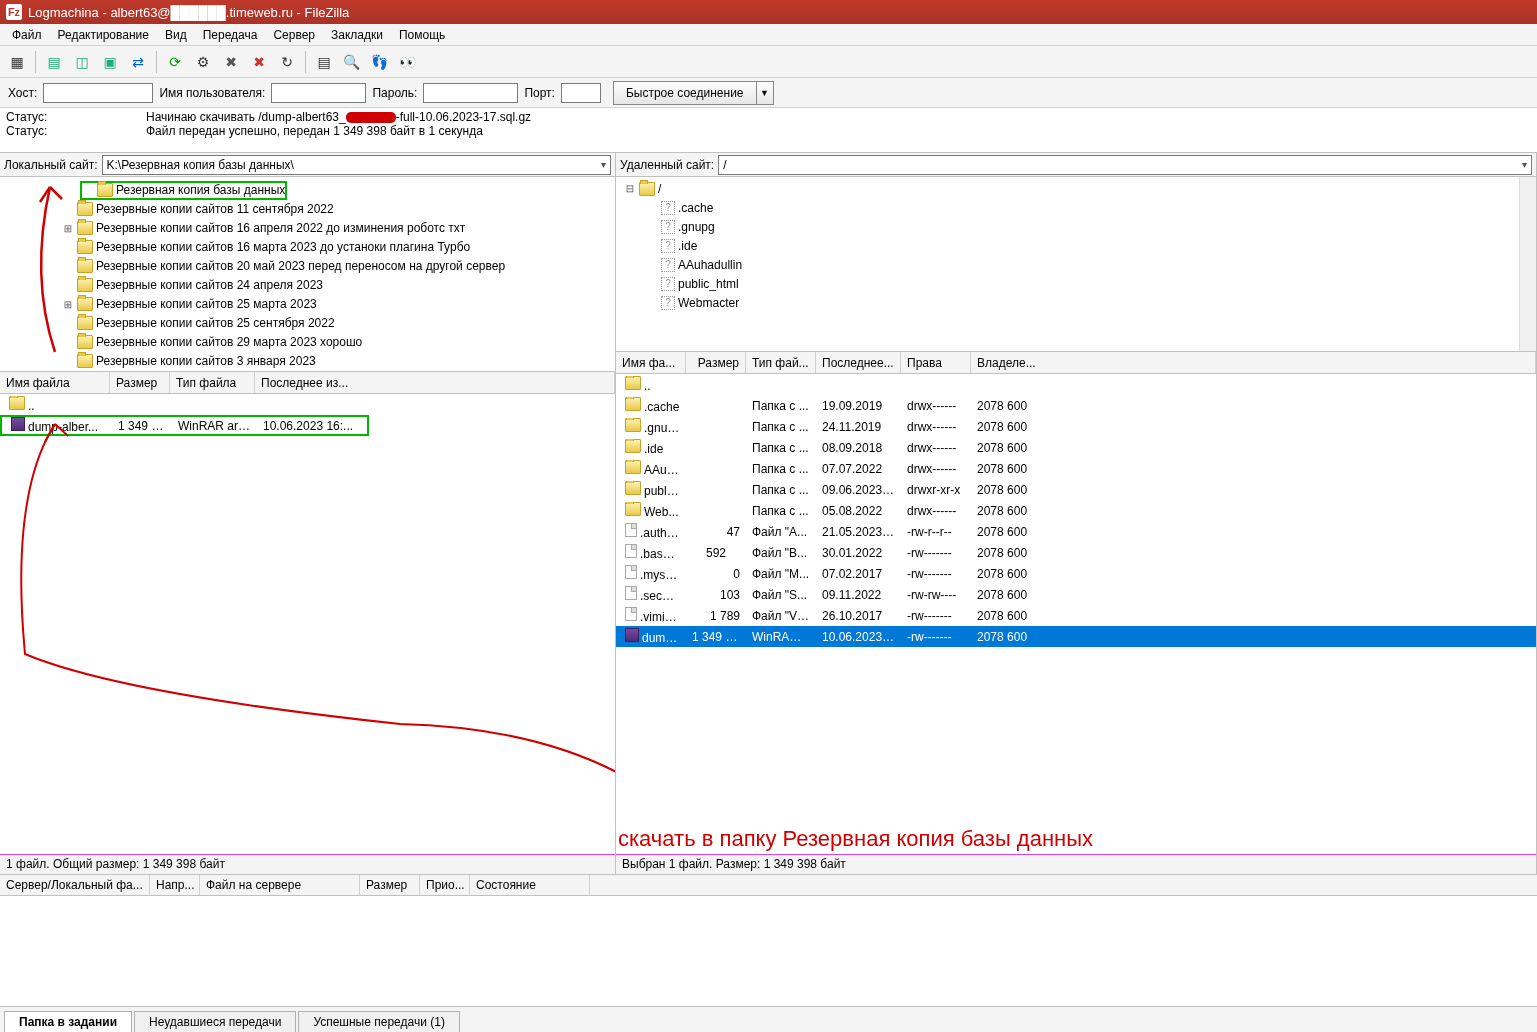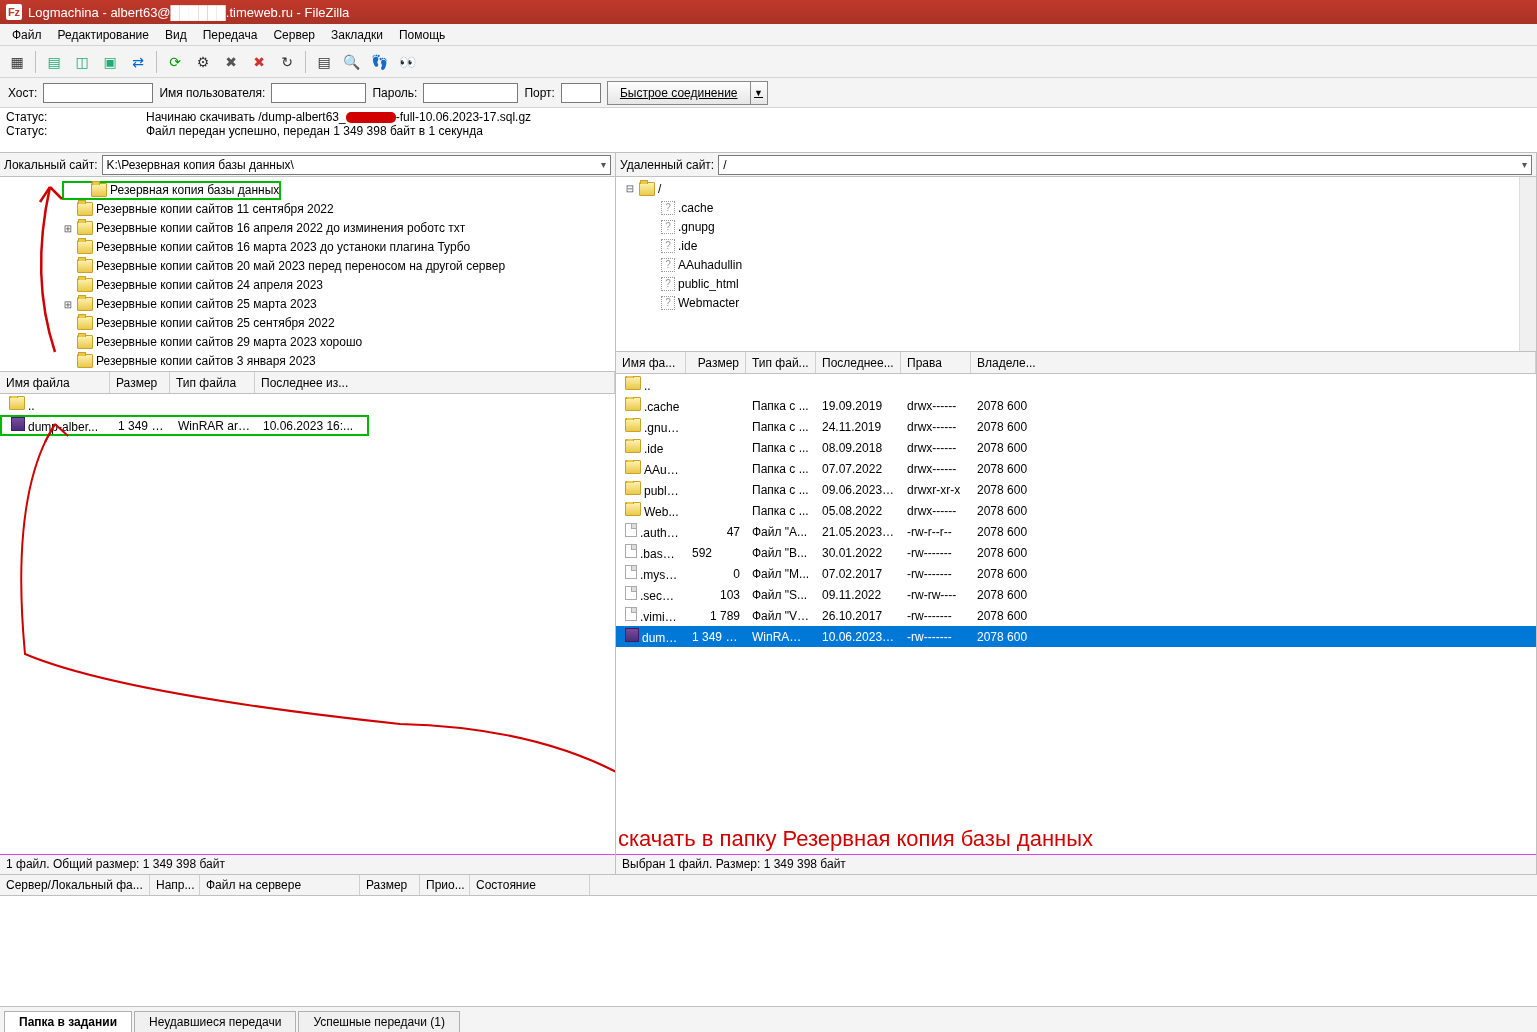--- a/index.html
+++ b/index.html
@@ -97,21 +97,21 @@
 
 <div class="quickbar">
   <label>Хост:</label>
   <input style="width: 110px;">
   <label>Имя пользователя:</label>
   <input style="width: 95px;">
   <label>Пароль:</label>
   <input type="password" style="width: 95px;">
   <label>Порт:</label>
   <input style="width: 40px;">
-  <span style="display:flex;text-decoration:underline;">
+  <span style="display:flex;margin-left:6px;">
     <button class="qbtn">Быстрое соединение</button>
     <button class="qdrop">▼</button>
   </span>
 </div>
 
 <div class="log">
   <div class="log-row">
     <span class="log-label">Статус:</span>
     <span><span>Начинаю скачивать /dump-albert63_</span><span class="redblob"></span><span>-full-10.06.2023-17.sql.gz</span></span>
   </div>
@@ -123,21 +123,21 @@
 
 <div class="panes">
 
   <div class="pane left" style="position:relative;">
     <div class="pathbar">
       <label>Локальный сайт:</label>
       <div class="combo">
           <span>K:\Резервная копия базы данных\</span>
         </div>
     </div>
-    <div class="tree" id="local-tree"><div class="tree-row greenbox" style="padding-left: 12px; display: inline-flex; margin-left: 62px; align-items: center;">
+    <div class="tree" id="local-tree"><div class="tree-row greenbox" style="padding-left: 0px; display: inline-flex; margin-left: 80px; align-items: center;">
           <span class="exp"></span>
           <span class="folder-icon"></span>
           <span>Резервная копия базы данных</span>
         </div><div class="tree-row" style="padding-left: 62px;">
           <span class="exp"></span>
           <span class="folder-icon"></span>
           <span>Резервные копии сайтов 11 сентября 2022</span>
         </div><div class="tree-row" style="padding-left: 62px;">
           <span class="exp">⊞</span>
           <span class="folder-icon"></span>
@@ -307,21 +307,21 @@
         <div class="frow">
           <div style="width:70px"><span class="file-icon"></span>.authfi...</div>
           <div style="width:60px;text-align:right">47</div>
           <div style="width:70px">Файл "A...</div>
           <div style="width:85px">21.05.2023 ...</div>
           <div style="width:70px">-rw-r--r--</div>
           <div style="flex:1">2078 600</div>
         </div>
         <div class="frow">
           <div style="width:70px"><span class="file-icon"></span>.bash_...</div>
-          <div style="width:60px;text-align:left">592</div>
+          <div style="width:60px;text-align:center">592</div>
           <div style="width:70px">Файл "B...</div>
           <div style="width:85px">30.01.2022</div>
           <div style="width:70px">-rw-------</div>
           <div style="flex:1">2078 600</div>
         </div>
         <div class="frow">
           <div style="width:70px"><span class="file-icon"></span>.mysql...</div>
           <div style="width:60px;text-align:right">0</div>
           <div style="width:70px">Файл "M...</div>
           <div style="width:85px">07.02.2017</div>

